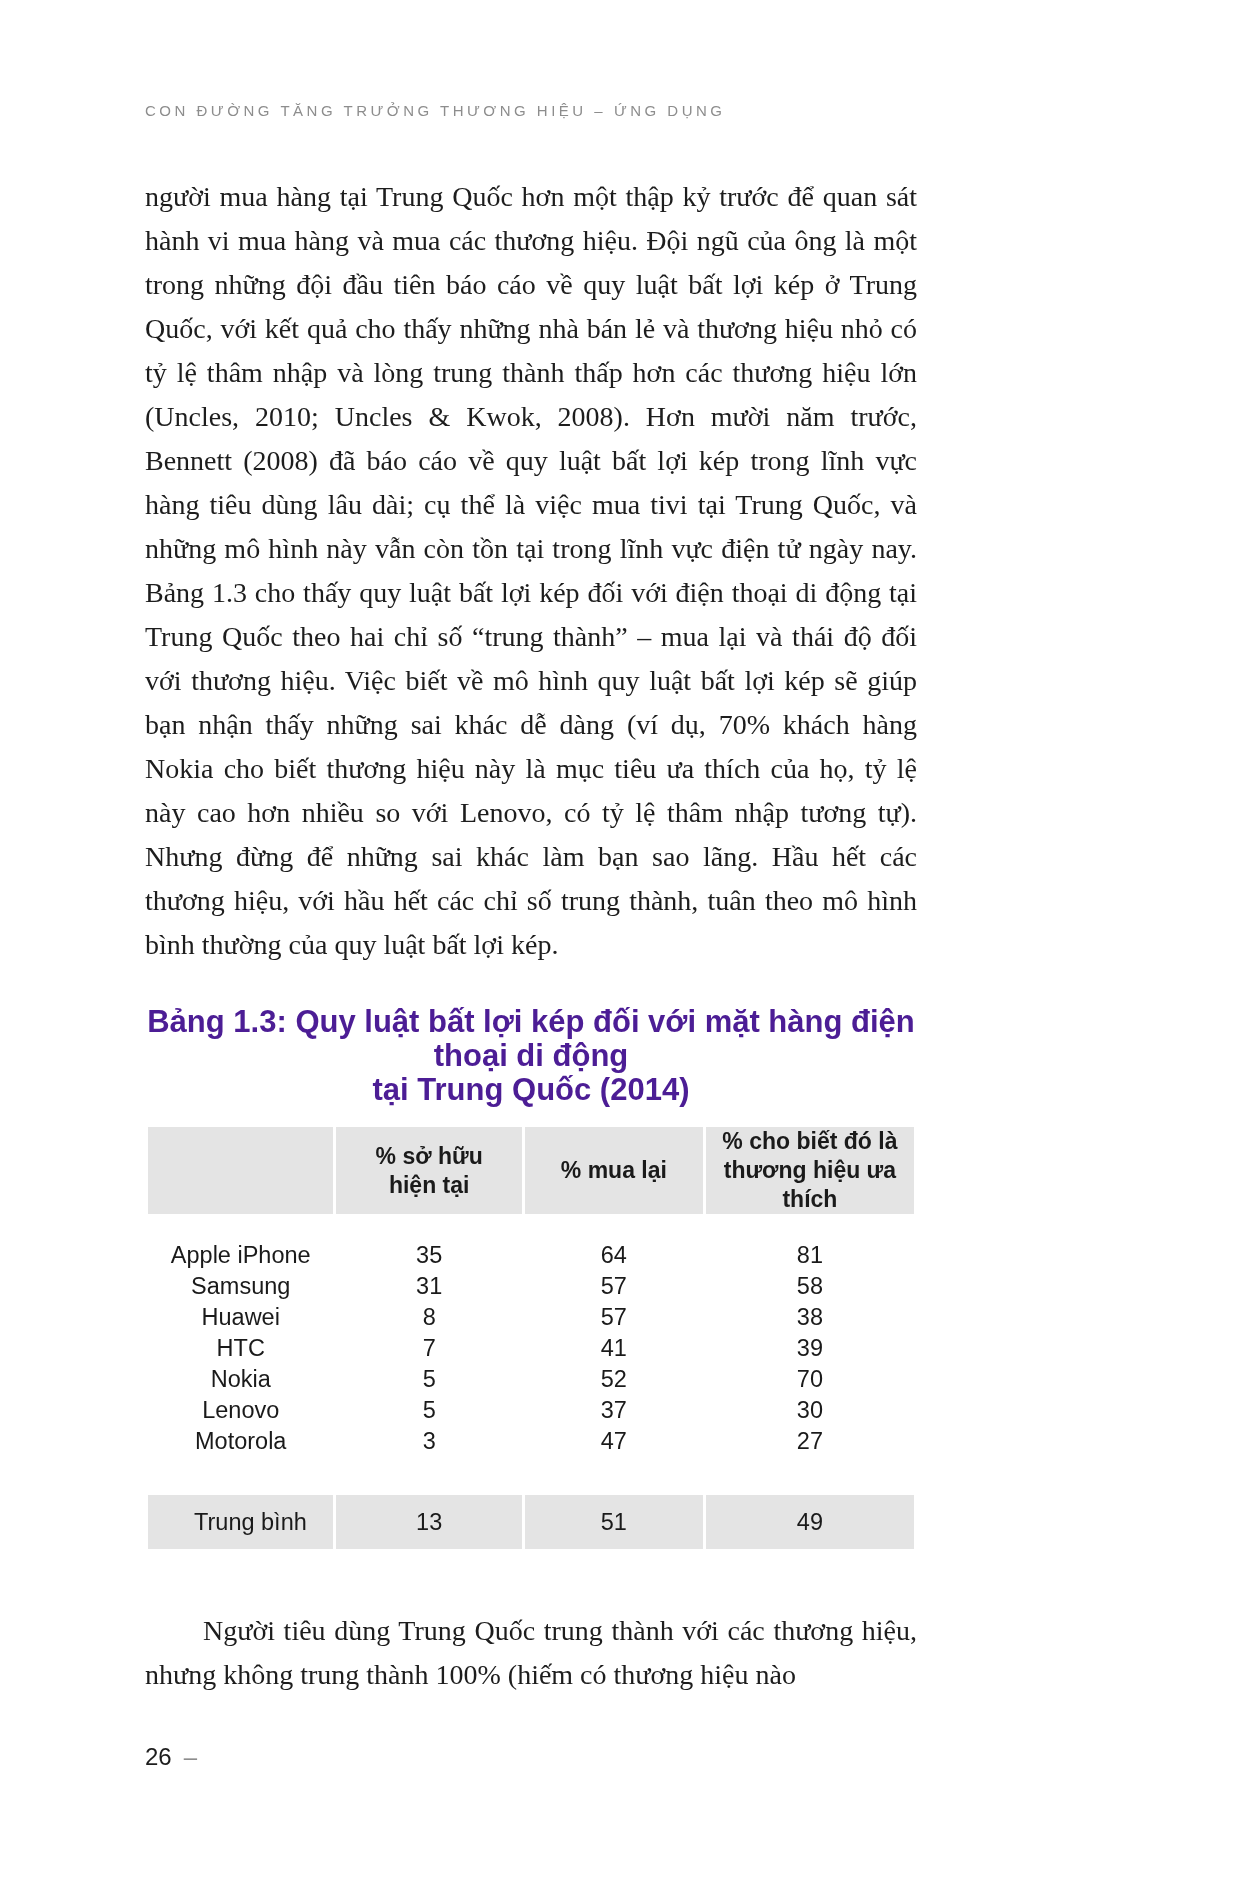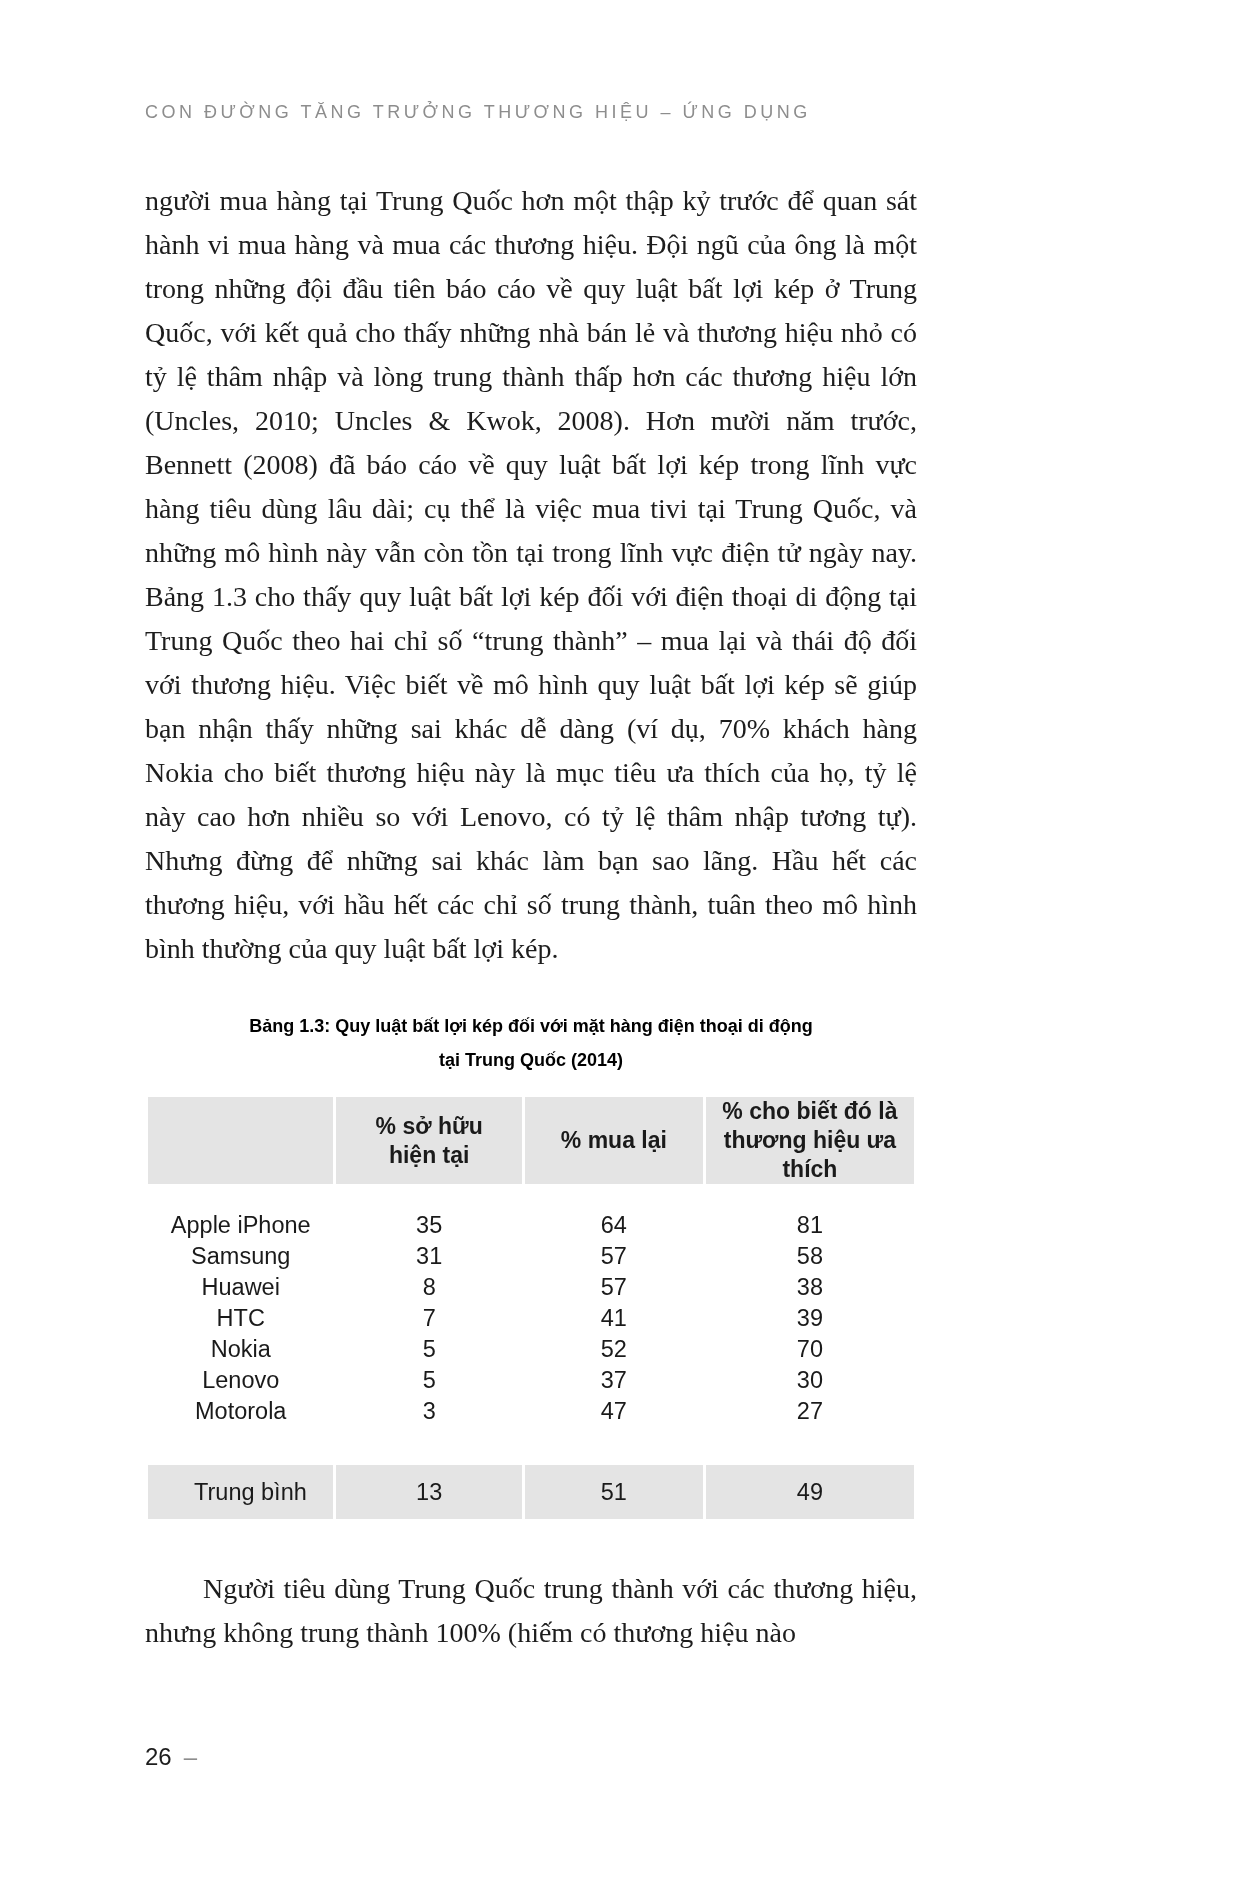--- a/index.html
+++ b/index.html
@@ -13,41 +13,41 @@
     overflow:hidden;
   }
   .content {
     position:absolute;
     left:145px; top:0;
     width:772px;
   }
   .running-header {
     margin-top:102px;
     font-family:"Liberation Sans", sans-serif;
-    font-size:18px;
+    font-size:15px;
     letter-spacing:3.5px;
     color:#8d8d8d;
   }
   .body-par {
     margin-top:56px;
     font-size:28px;
     line-height:44px;
     text-align:justify;
     color:#1d1d1d;
   }
-  .body-par.indent { text-indent:58px; margin-top:48px; }
+  .body-par.indent { text-indent:58px; margin-top:60px; }
   .table-caption {
     margin-top:38px;
     font-family:"Liberation Sans", sans-serif;
     font-weight:bold;
-    font-size:18px;
+    font-size:31px;
     line-height:34px;
     text-align:center;
     white-space:pre-line;
-    color:#000000;
+    color:#4c1d95;
   }
   table.dj-table {
     margin-top:20px;
     width:100%;
     border-collapse:separate;
     border-spacing:3px 0;
     font-family:"Liberation Sans", sans-serif;
   }
   table.dj-table th {
     background:#e4e4e4;

